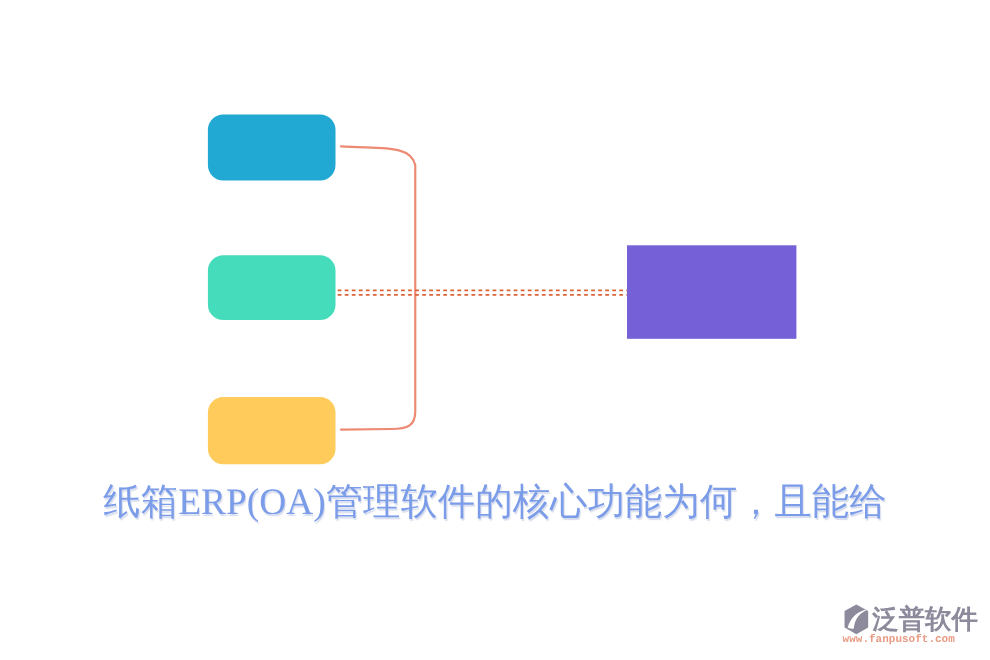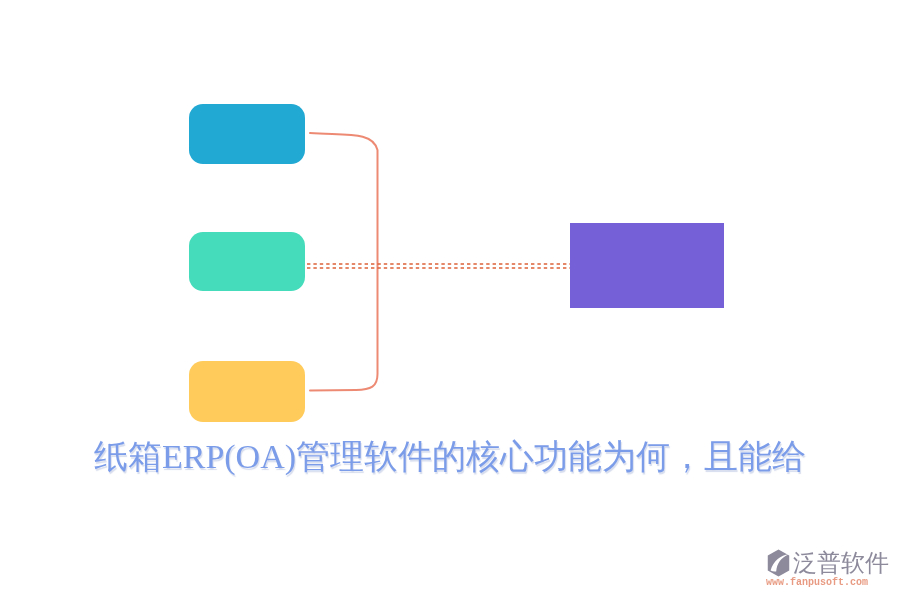--- a/index.html
+++ b/index.html
@@ -60,21 +60,21 @@
     top: 547px;
     width: 128px;
   }
   .watermark-row {
     display: flex;
     align-items: center;
     gap: 2px;
   }
   .watermark-brand {
     font-size: 24px;
-    font-weight: normal;
+    font-weight: bold;
     white-space: nowrap;
     letter-spacing: 0px;
   }
   .watermark-url {
     font-size: 10px;
     font-weight: bold;
     font-family: Liberation Mono, monospace;
     margin-top: -2px;
     text-align: left;
     white-space: nowrap;

